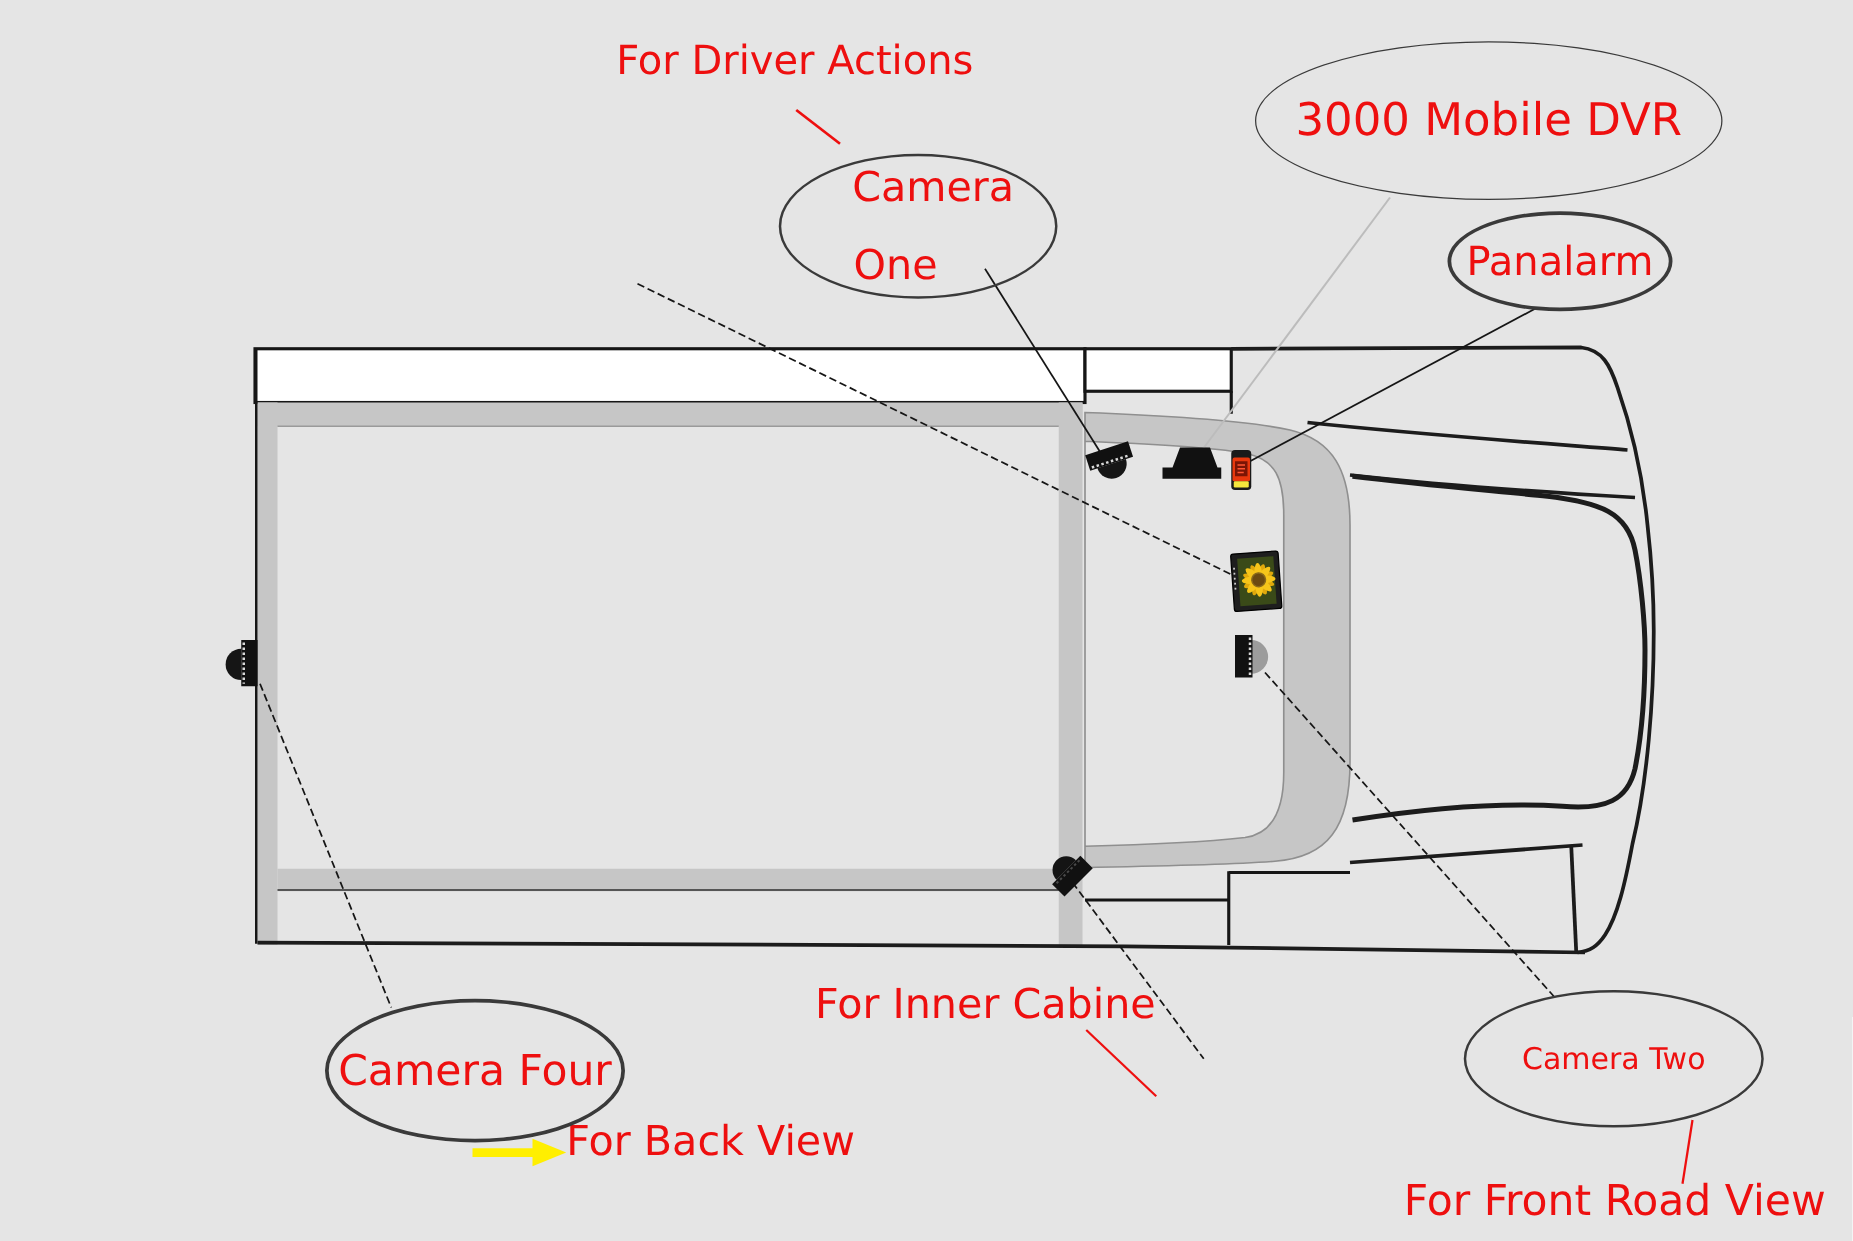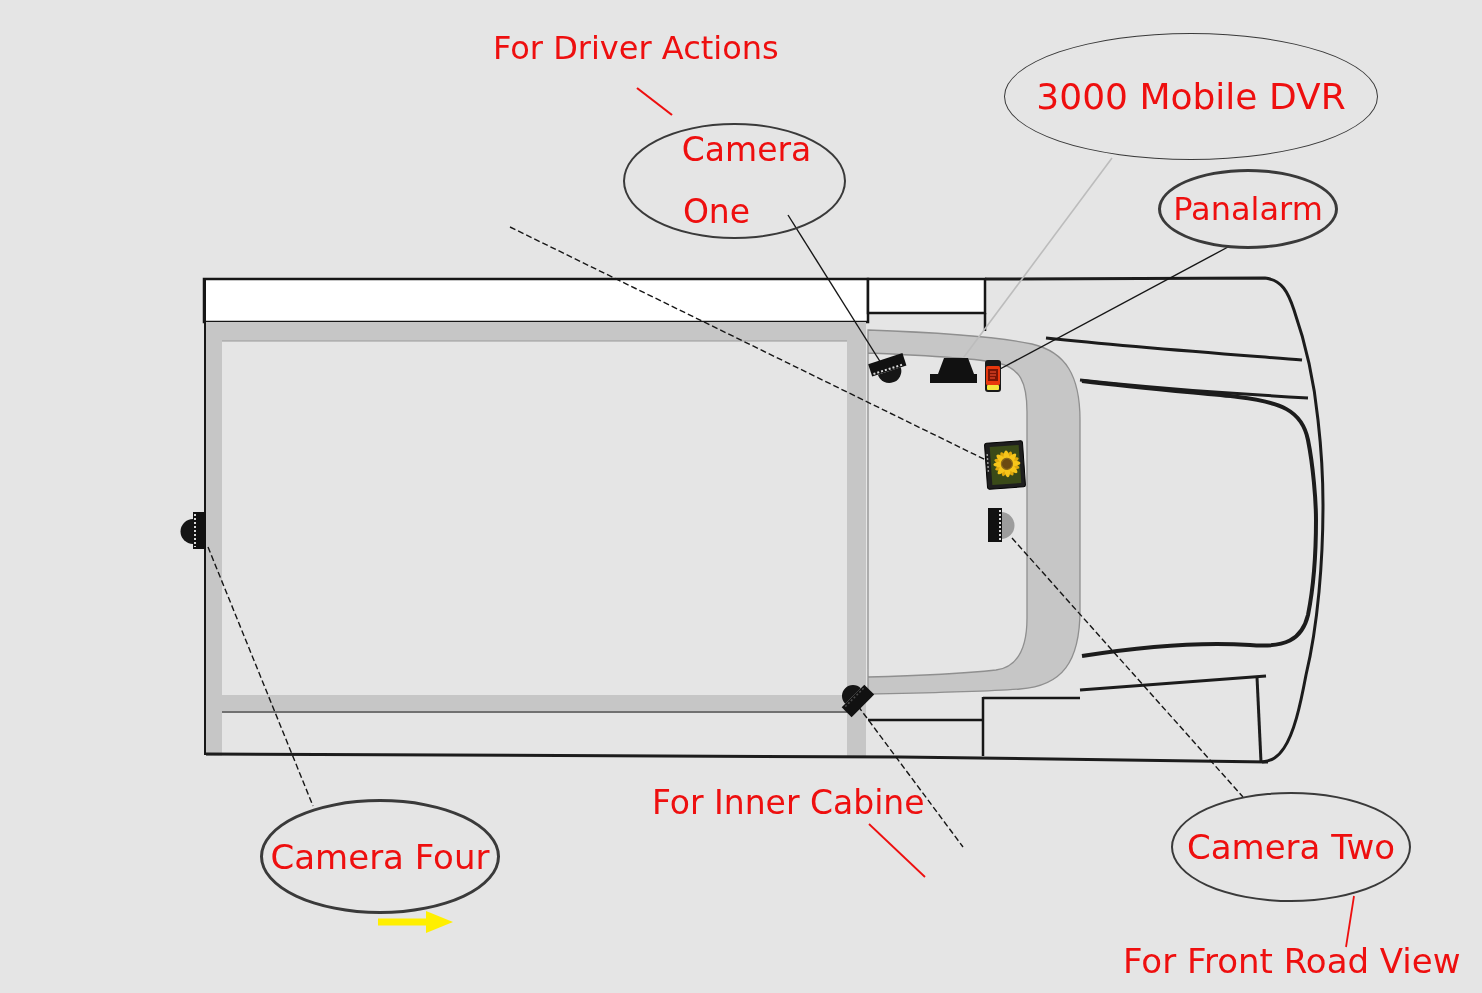--- a/index.html
+++ b/index.html
@@ -154,20 +154,21 @@
 
     <g transform="translate(183,512)">
       <path d="M 10,7 A 12.5,12.5 0 0 0 10,32 Z" fill="#151515"></path>
       <rect x="10" y="0" width="13" height="37" fill="#111111"></rect>
       <path d="M 12,2 L 12,35" stroke="#d8d8d8" stroke-width="2" stroke-dasharray="2 2"></path>
     </g>
   </svg>
 
   <div class="label" style="left:493px;top:30px;font-size:32px;">For Driver Actions</div>
 
+  <div class="label" style="left:453px;top:894px;font-size:33px;">For Back View</div>
 
   <div class="label" style="left:636px;top:784px;font-size:33px;margin-left:16px;">For Inner Cabine</div>
 
   <div class="label" style="left:1123px;top:942px;font-size:34px;">For Front Road View</div>
 
 
   <div class="bubble two-line" style="left:623px;top:103px;width:223px;height:116px;font-size:33px;">
     <span class="l1">Camera</span>
     <span class="l2">One</span>
   </div>
@@ -178,17 +179,17 @@
 
   <div class="bubble thick" style="left:260px;top:799px;width:240px;height:115px;font-size:34px;">
     <span>Camera Four</span>
   </div>
 
   <div class="bubble thick" style="left:1158px;top:169px;width:180px;height:80px;font-size:32px;">
     <span>Panalarm</span>
   </div>
 
 
-  <div class="bubble" style="left:1171px;top:792px;width:240px;height:110px;font-size:34px;text-align:right;">
+  <div class="bubble" style="left:1171px;top:792px;width:240px;height:110px;font-size:24px;text-align:right;">
     <span>Camera Two</span>
   </div>
 
 </div>
 
 </body></html>

